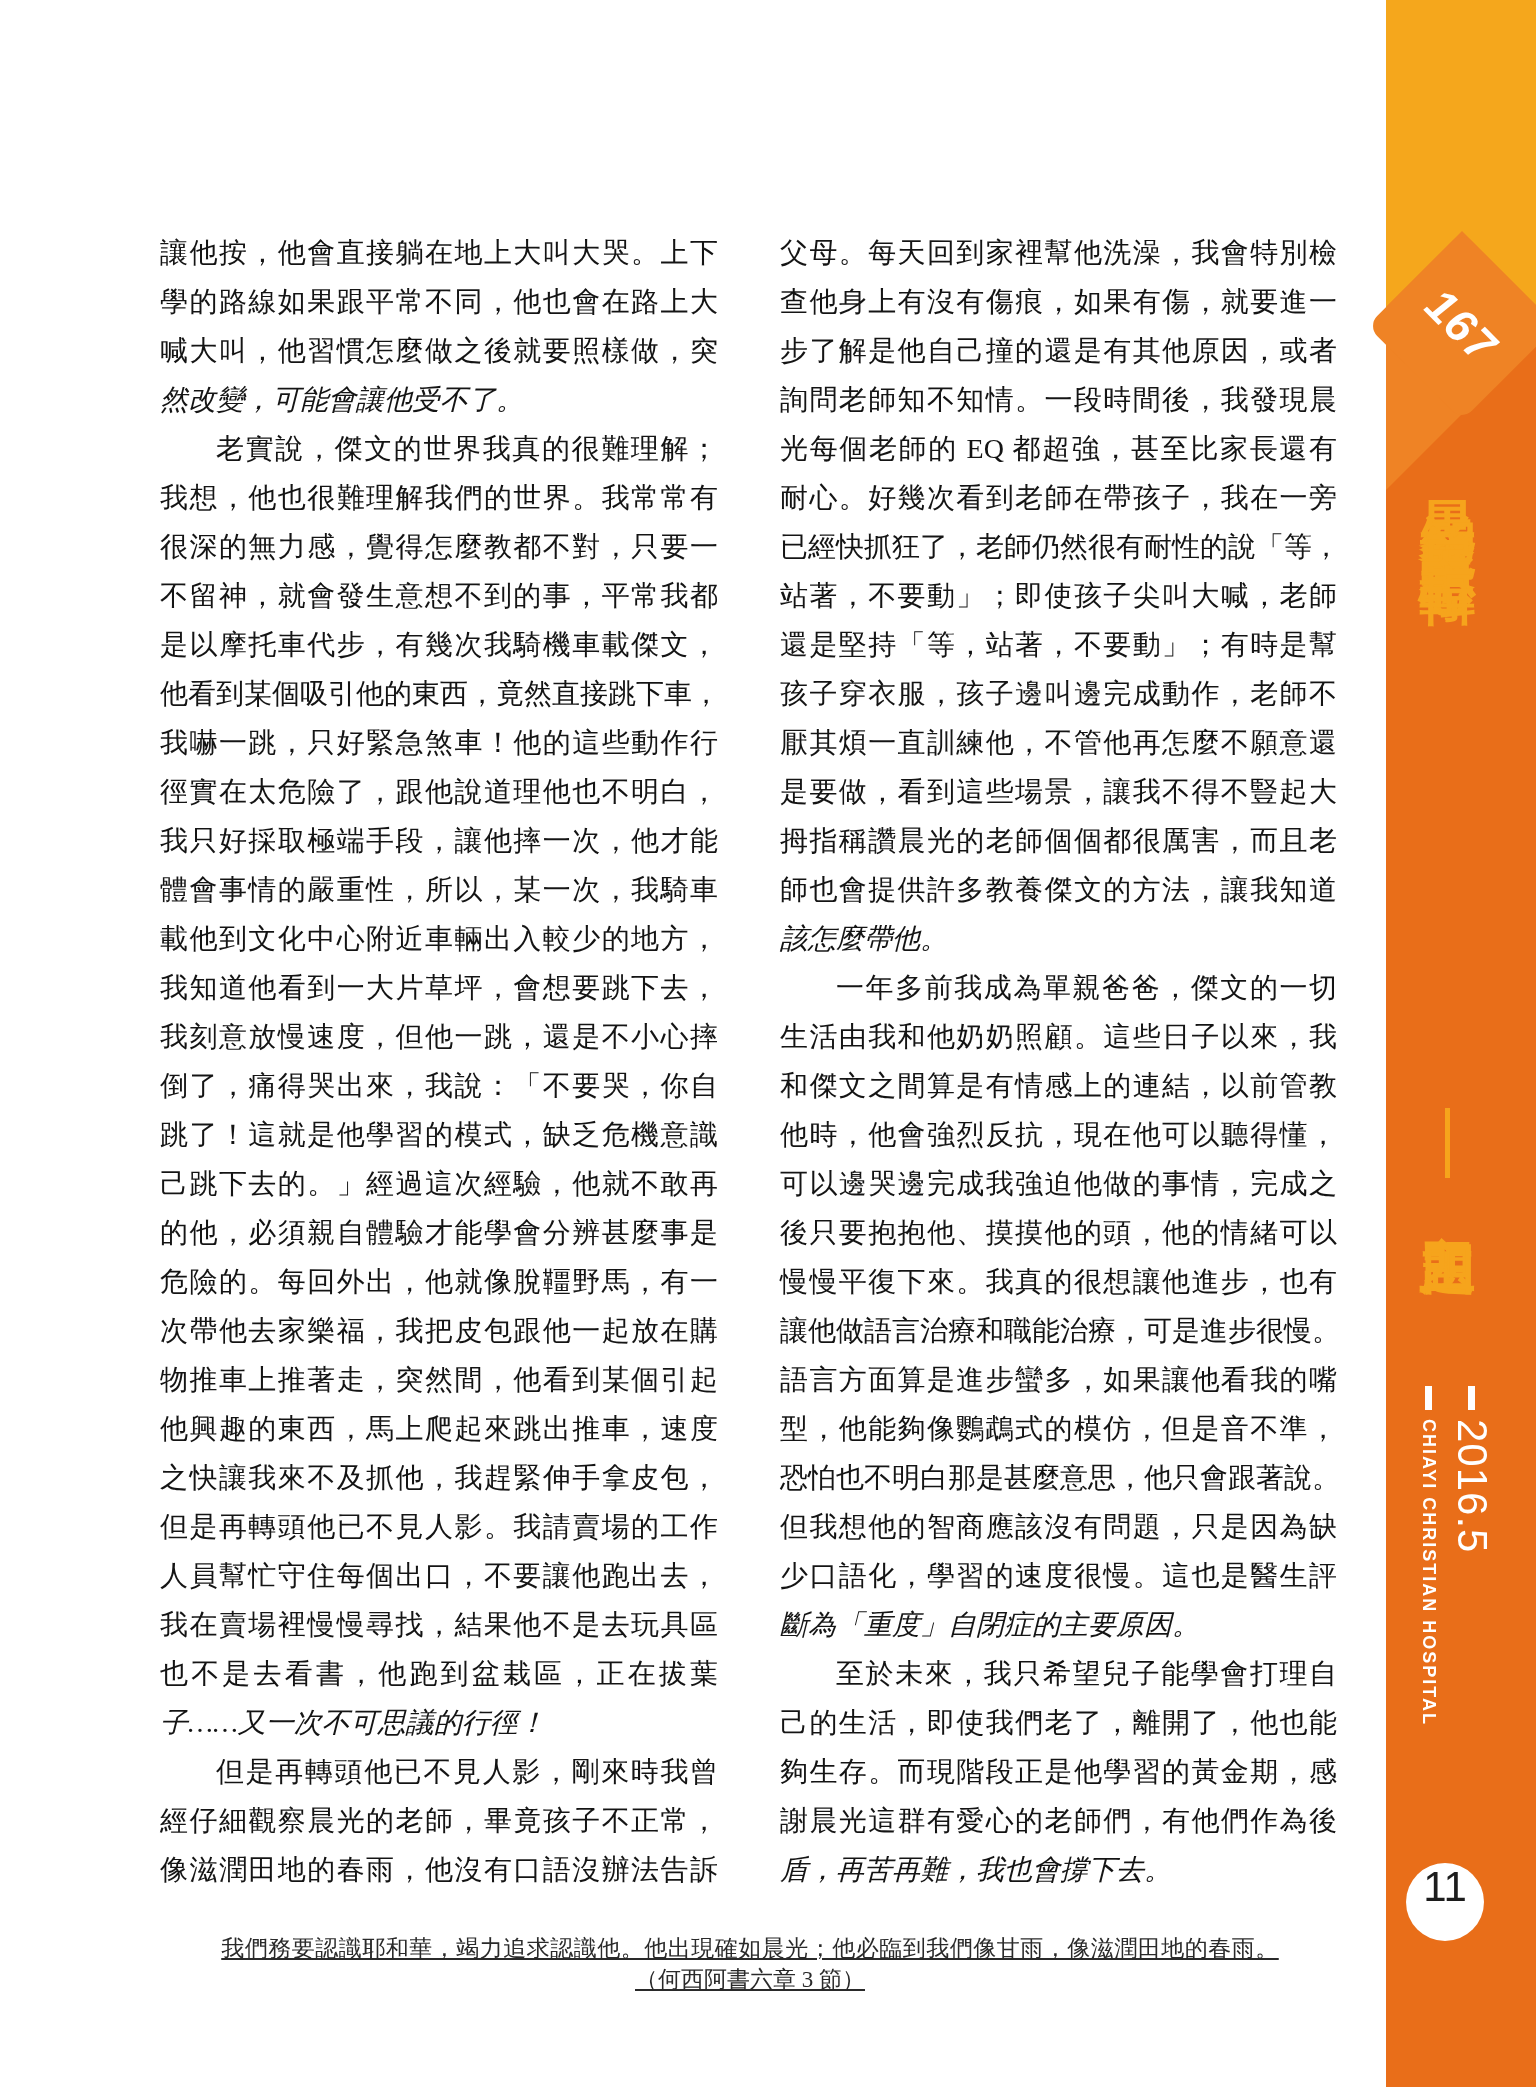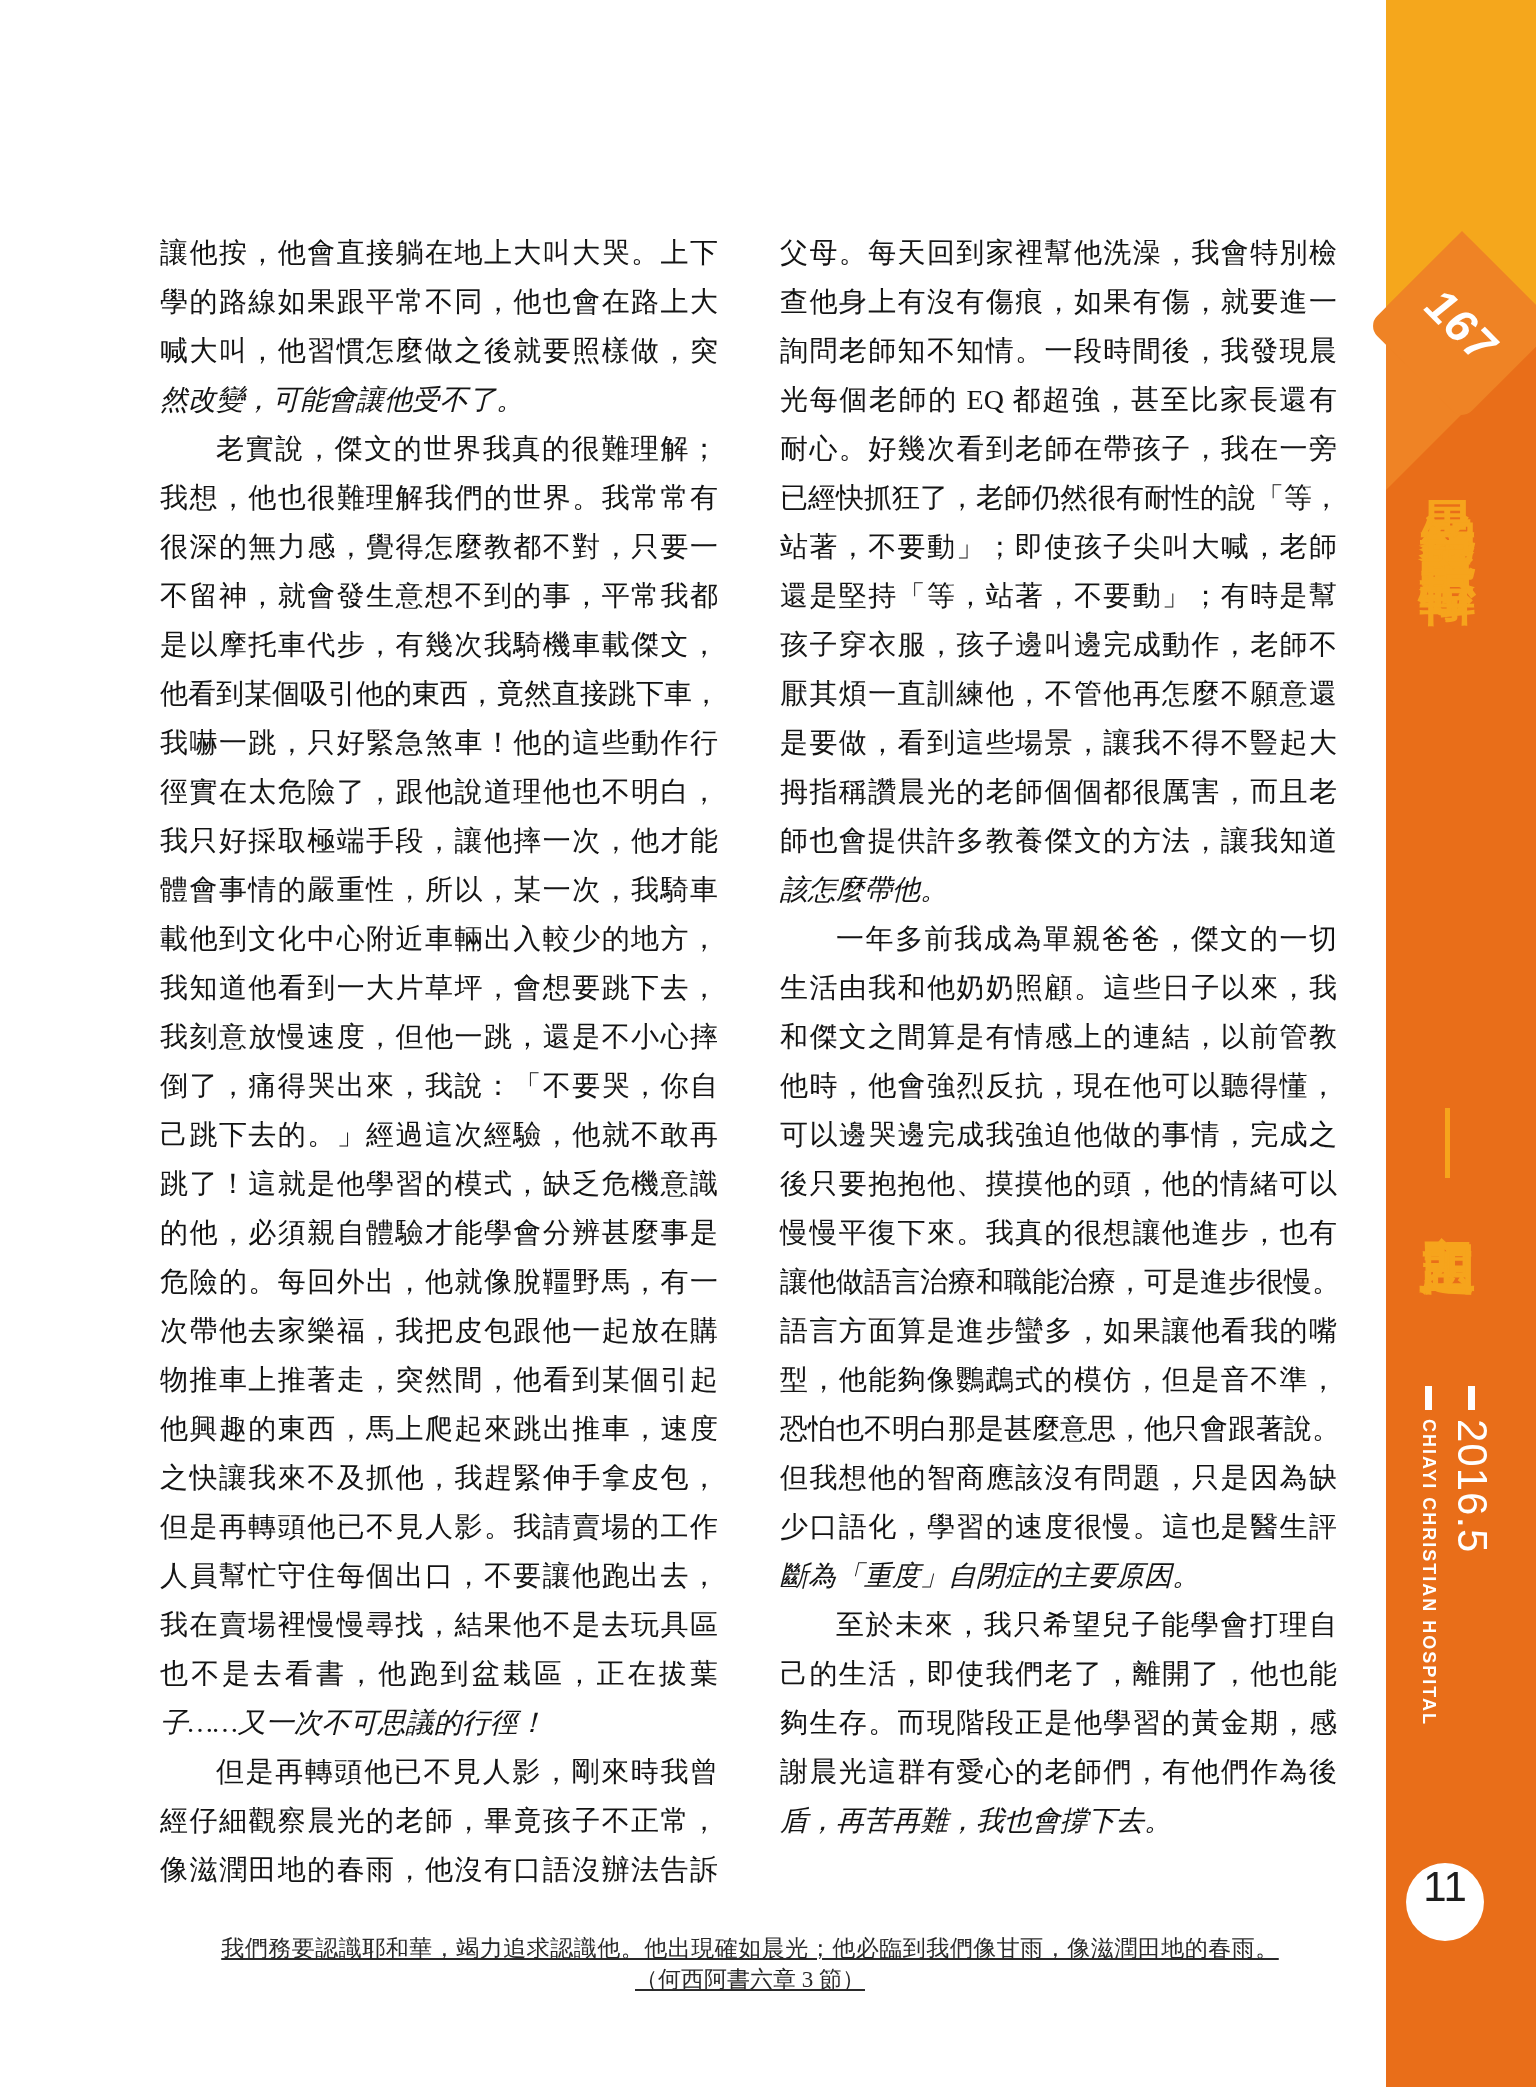--- a/index.html
+++ b/index.html
@@ -102,41 +102,42 @@
     <div class="line">是以摩托車代步，有幾次我騎機車載傑文，</div>
     <div class="line">他看到某個吸引他的東西，竟然直接跳下車，</div>
     <div class="line">我嚇一跳，只好緊急煞車！他的這些動作行</div>
     <div class="line">徑實在太危險了，跟他說道理他也不明白，</div>
     <div class="line">我只好採取極端手段，讓他摔一次，他才能</div>
     <div class="line">體會事情的嚴重性，所以，某一次，我騎車</div>
     <div class="line">載他到文化中心附近車輛出入較少的地方，</div>
     <div class="line">我知道他看到一大片草坪，會想要跳下去，</div>
     <div class="line">我刻意放慢速度，但他一跳，還是不小心摔</div>
     <div class="line">倒了，痛得哭出來，我說：「不要哭，你自</div>
+    <div class="line">跳了！這就是他學習的模式，缺乏危機意識</div>
     <div class="line">己跳下去的。」經過這次經驗，他就不敢再</div>
-    <div class="line">跳了！這就是他學習的模式，缺乏危機意識</div>
     <div class="line">的他，必須親自體驗才能學會分辨甚麼事是</div>
     <div class="line">危險的。每回外出，他就像脫韁野馬，有一</div>
     <div class="line">次帶他去家樂福，我把皮包跟他一起放在購</div>
     <div class="line">物推車上推著走，突然間，他看到某個引起</div>
     <div class="line">他興趣的東西，馬上爬起來跳出推車，速度</div>
     <div class="line">之快讓我來不及抓他，我趕緊伸手拿皮包，</div>
     <div class="line">但是再轉頭他已不見人影。我請賣場的工作</div>
     <div class="line">人員幫忙守住每個出口，不要讓他跑出去，</div>
     <div class="line">我在賣場裡慢慢尋找，結果他不是去玩具區</div>
     <div class="line">也不是去看書，他跑到盆栽區，正在拔葉</div>
     <div class="line pe">子……又一次不可思議的行徑！</div>
     <div class="line ps">但是再轉頭他已不見人影，剛來時我曾</div>
     <div class="line">經仔細觀察晨光的老師，畢竟孩子不正常，</div>
     <div class="line">像滋潤田地的春雨，他沒有口語沒辦法告訴</div>
 </div>
 
 <div class="col right">
   <div class="line">父母。每天回到家裡幫他洗澡，我會特別檢</div>
     <div class="line">查他身上有沒有傷痕，如果有傷，就要進一</div>
+    <div class="line">步了解是他自己撞的還是有其他原因，或者</div>
     <div class="line">詢問老師知不知情。一段時間後，我發現晨</div>
     <div class="line">光每個老師的 EQ 都超強，甚至比家長還有</div>
     <div class="line">耐心。好幾次看到老師在帶孩子，我在一旁</div>
     <div class="line">已經快抓狂了，老師仍然很有耐性的說「等，</div>
     <div class="line">站著，不要動」；即使孩子尖叫大喊，老師</div>
     <div class="line">還是堅持「等，站著，不要動」；有時是幫</div>
     <div class="line">孩子穿衣服，孩子邊叫邊完成動作，老師不</div>
     <div class="line">厭其煩一直訓練他，不管他再怎麼不願意還</div>
     <div class="line">是要做，看到這些場景，讓我不得不豎起大</div>
     <div class="line">拇指稱讚晨光的老師個個都很厲害，而且老</div>

